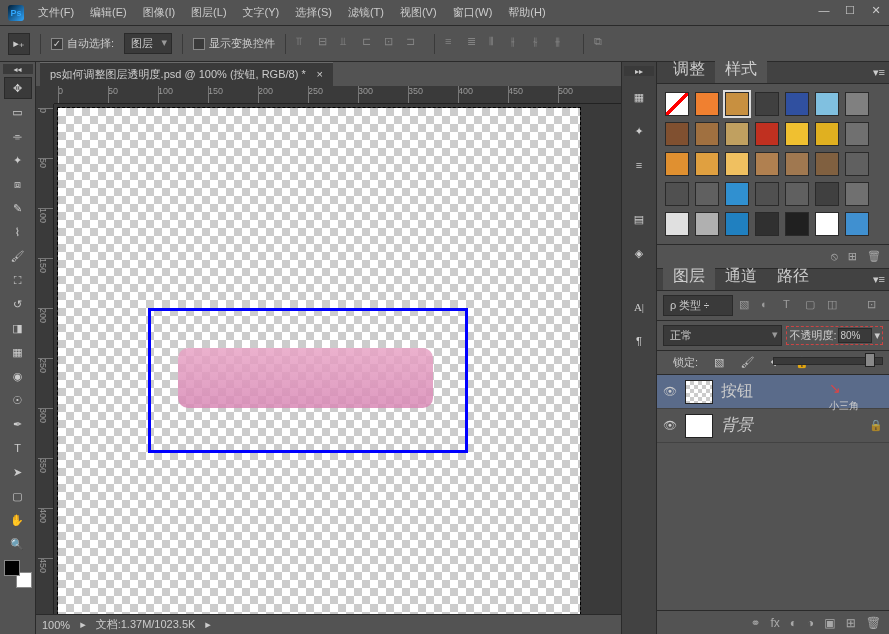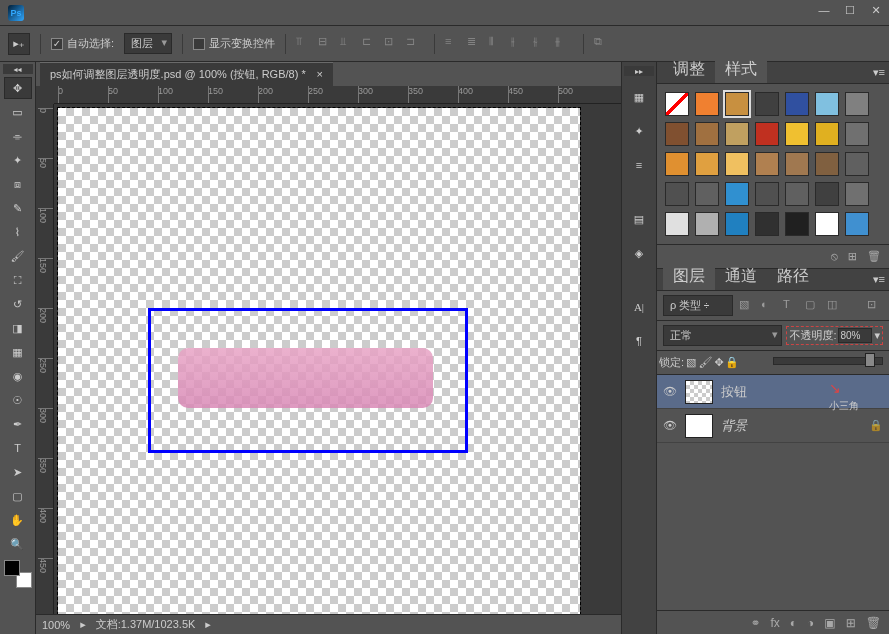--- a/index.html
+++ b/index.html
@@ -57,40 +57,52 @@
 .panel-footer{height:24px;border-top:1px solid #2a2a2a;display:flex;justify-content:flex-end;align-items:center;gap:10px;padding:0 8px}
 .panel-footer span{cursor:pointer;opacity:.7}
 .layers-panel{flex:1;display:flex;flex-direction:column;border-top:1px solid #2a2a2a}
 .layer-controls{padding:4px 6px;display:flex;align-items:center;gap:6px;border-bottom:1px solid #2a2a2a}
 .layer-controls .search{background:#3a3a3a;border:1px solid #2a2a2a;padding:2px 6px;flex:0 0 70px;font-size:10px}
 .layer-controls .ico{width:16px;height:16px;opacity:.6;cursor:pointer}
 .blend-row{padding:4px 6px;display:flex;align-items:center;gap:4px;border-bottom:1px solid #2a2a2a}
 .blend-row .dropdown{flex:1}
 .opacity-box{display:flex;align-items:center;gap:2px;border:1px dashed #c44;padding:1px 2px}
 .opacity-box input{width:34px;background:#3a3a3a;border:1px solid #2a2a2a;color:#ccc;font-size:10px;padding:1px}
-.lock-row{padding:4px 2px;display:flex;align-items:center;gap:2px;border-bottom:1px solid #2a2a2a;position:relative}
+.lock-row{padding:4px 16px;display:flex;align-items:center;gap:16px;border-bottom:1px solid #2a2a2a;position:relative}
 .slider-track{position:absolute;right:6px;top:6px;width:110px;height:8px;background:#3a3a3a;border:1px solid #2a2a2a}
 .slider-thumb{position:absolute;right:14px;top:2px;width:10px;height:14px;background:#888;border:1px solid #222}
 .layer-list{flex:1;overflow:auto}
 .layer-item{display:flex;align-items:center;height:34px;border-bottom:1px solid #424242;padding:0 6px;gap:8px}
 .layer-item.active{background:#5a6b8a}
 .eye{width:14px;height:14px;display:flex;align-items:center;justify-content:center;cursor:pointer}
 .thumb{width:28px;height:24px;background:#fff;border:1px solid #222;background-image:linear-gradient(45deg,#ccc 25%,transparent 25%),linear-gradient(-45deg,#ccc 25%,transparent 25%),linear-gradient(45deg,transparent 75%,#ccc 75%),linear-gradient(-45deg,transparent 75%,#ccc 75%);background-size:8px 8px;background-position:0 0,0 4px,4px -4px,-4px 0}
 .thumb.white{background:#fff}
-.layer-name{flex:1;font-size:13px}
+.layer-name{flex:1;font-size:16px}
 .lock-ico{opacity:.6}
 .layers-footer{height:24px;border-top:1px solid #2a2a2a;display:flex;justify-content:flex-end;align-items:center;gap:10px;padding:0 8px}
 .layers-footer span{cursor:pointer;opacity:.7;font-size:12px}
 .arrow-annot{position:absolute;right:30px;top:380px;color:#d44;font-size:14px;pointer-events:none}
 </style>
 </head>
 <body>
 
 <div class="title-bar">
   <div class="ps-logo">Ps</div>
+  <div class="menu">
+    <div class="menu-item">文件(F)</div>
+    <div class="menu-item">编辑(E)</div>
+    <div class="menu-item">图像(I)</div>
+    <div class="menu-item">图层(L)</div>
+    <div class="menu-item">文字(Y)</div>
+    <div class="menu-item">选择(S)</div>
+    <div class="menu-item">滤镜(T)</div>
+    <div class="menu-item">视图(V)</div>
+    <div class="menu-item">窗口(W)</div>
+    <div class="menu-item">帮助(H)</div>
+  </div>
   <div class="win-controls">
     <div class="win-btn">—</div>
     <div class="win-btn">☐</div>
     <div class="win-btn">✕</div>
   </div>
 </div>
 
 <div class="options-bar">
   <div class="tool-preset">▸₊</div>
   <div class="divider"></div>

